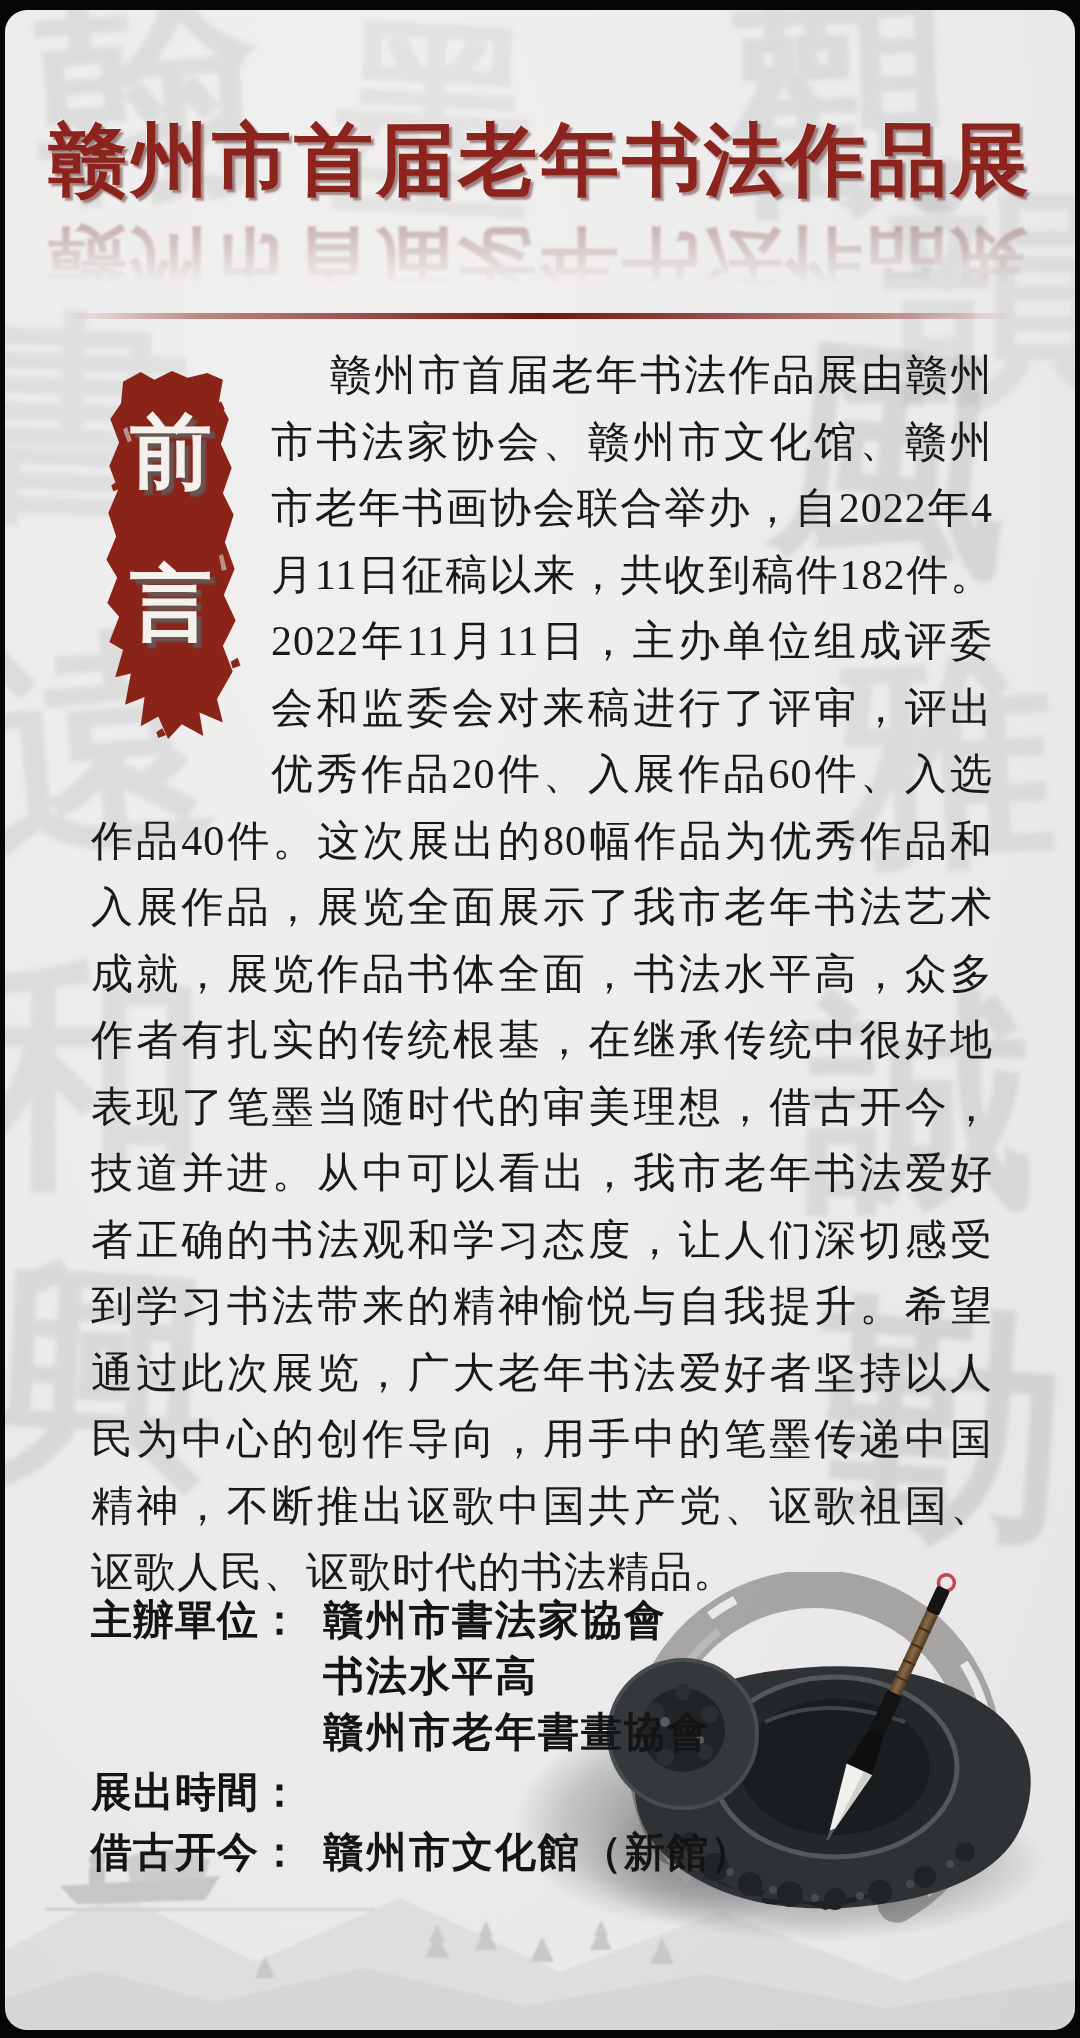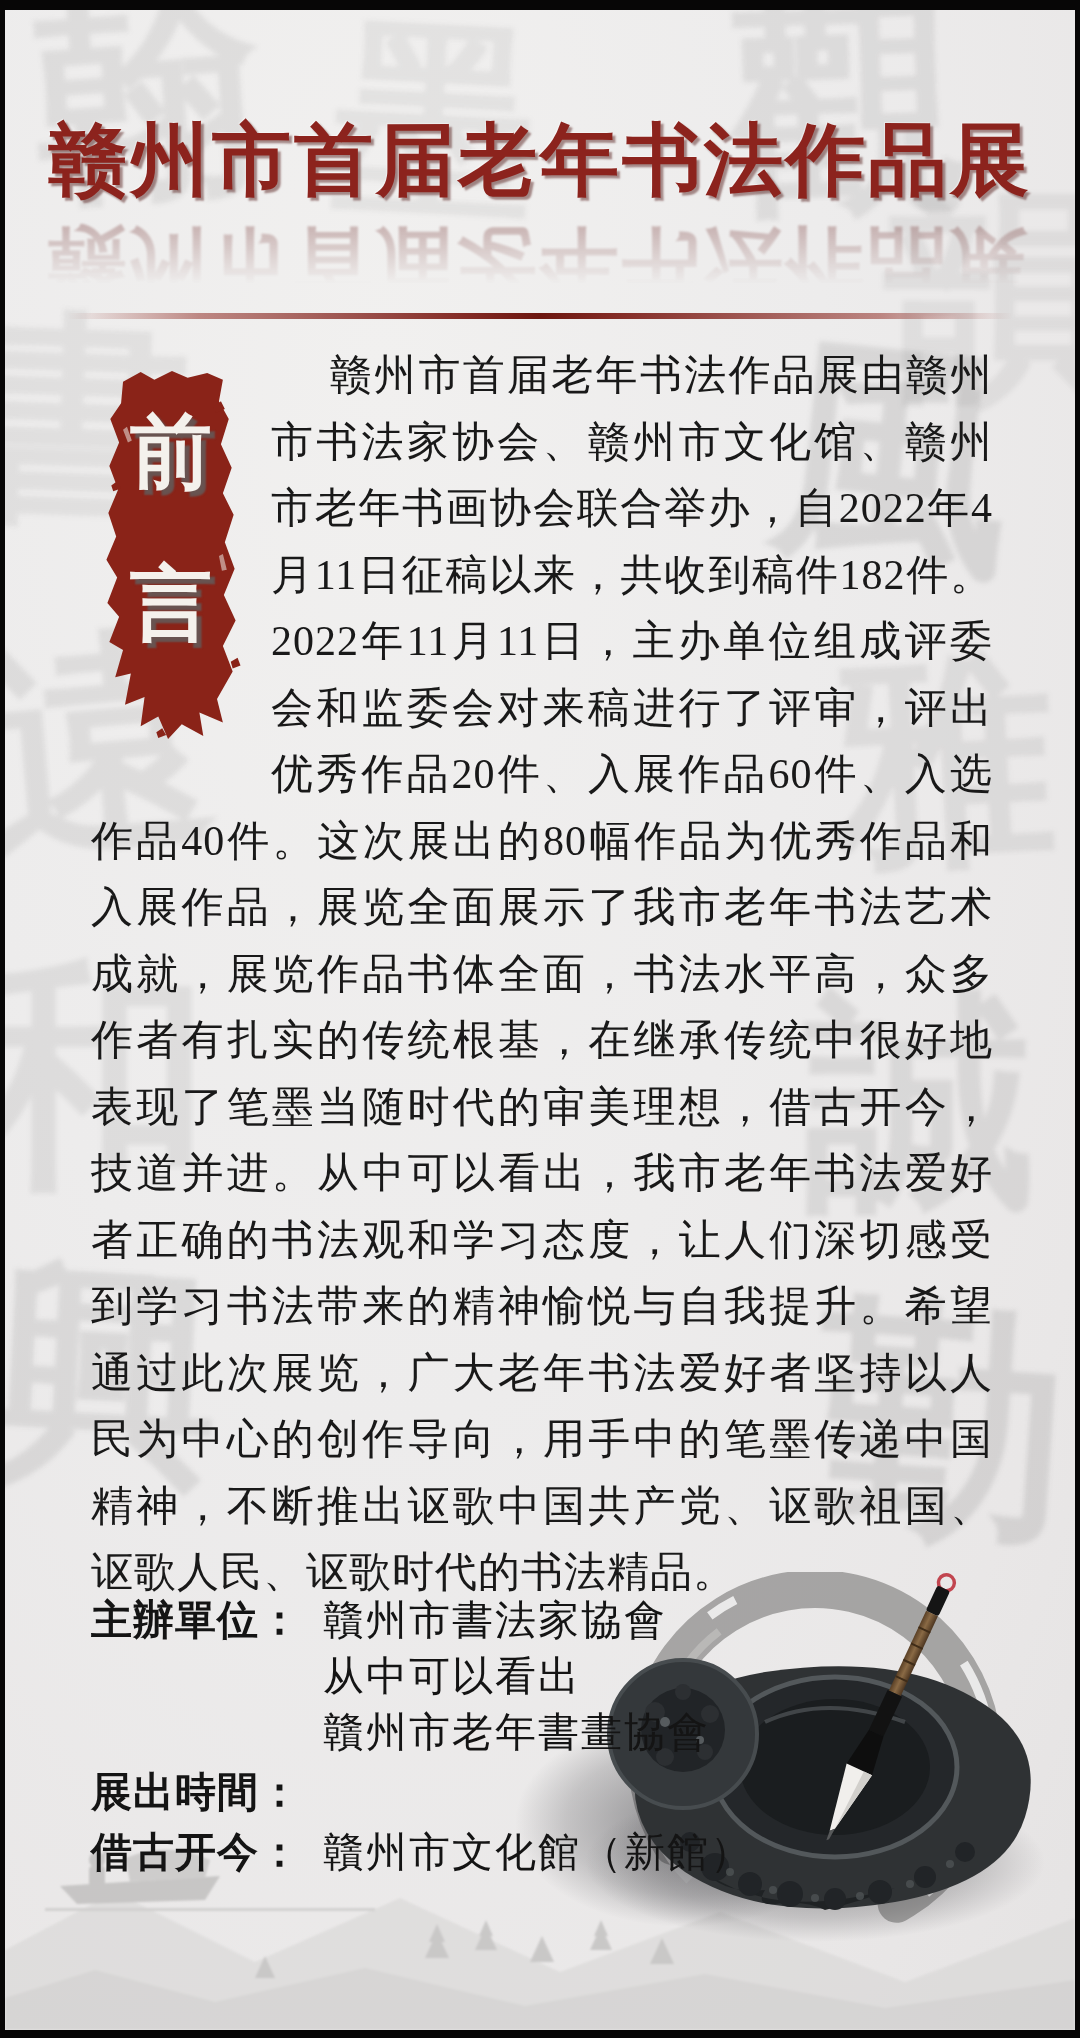--- a/index.html
+++ b/index.html
@@ -7,20 +7,21 @@
     width:1080px;height:2038px;
     background:#070606;
     position:relative;
     font-family:"Liberation Serif","DejaVu Serif",serif;
     overflow:hidden;
   }
   .poster{
     position:absolute;top:10px;left:5px;right:5px;bottom:8px;
     background:radial-gradient(ellipse at 35% 18%, #f1f0ef 0%, #edecec 45%, #e9e7e7 80%, #e5e3e3 100%);
     overflow:hidden;
+    border-radius:22px;
   }
   
   .bg-chars span{
     position:absolute;
     color:rgba(105,105,108,0.13);
     filter:blur(2.5px);
     font-weight:bold;
     line-height:1;
     user-select:none;
   }
@@ -107,21 +108,21 @@
   
   .info{
     position:absolute;left:86px;bottom:150px;
     z-index:6;
     font-size:41px;color:#141414;
     line-height:56px;
   }
   .info-row{display:flex;align-items:flex-start;}
   .info-row + .info-row{margin-top:4px;}
   .info-label{flex:none;width:232px;font-weight:bold;letter-spacing:1px;}
-  .info-values div{letter-spacing:2px;}
+  .info-values div{letter-spacing:2px;font-weight:bold;}
 
   
   .illustration{
     position:absolute;right:0;bottom:78px;
     width:560px;height:380px;
     z-index:2;
   }
   
   .landscape{
     position:absolute;left:0;right:0;bottom:0;height:200px;
@@ -269,21 +270,21 @@
       <polygon points="5,198 14,198 3,260" fill="#d2d0cc"></polygon>
       <polygon points="-1,266 3,262 2,274 0,276" fill="#57595a"></polygon>
     </g>
   </svg>
 
   <div class="info">
     <div class="info-row">
       <div class="info-label">主辦單位：</div>
       <div class="info-values">
         <div>贛州市書法家協會</div>
-        <div>从中可以看出</div>
+        <div>书法水平高</div>
         <div>贛州市老年書畫協會</div>
       </div>
     </div>
     <div class="info-row">
       <div class="info-label">展出時間：</div>
     </div>
     <div class="info-row">
       <div class="info-label">借古开今：</div>
       <div class="info-values">
         <div>贛州市文化館（新館）</div>

